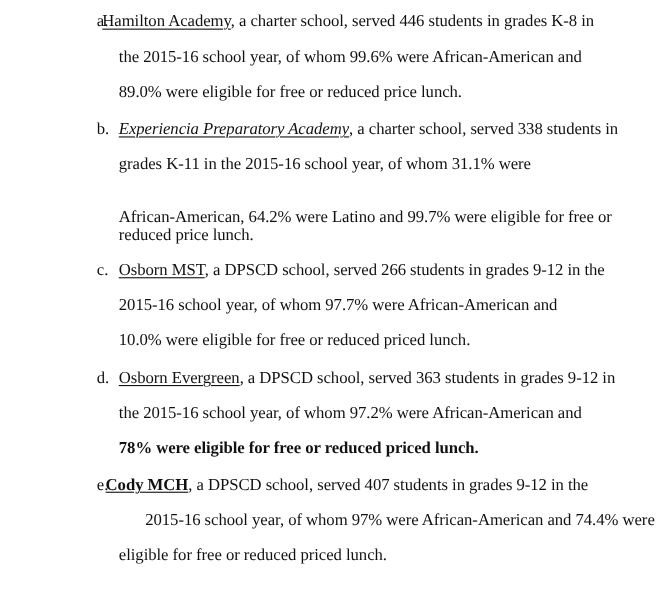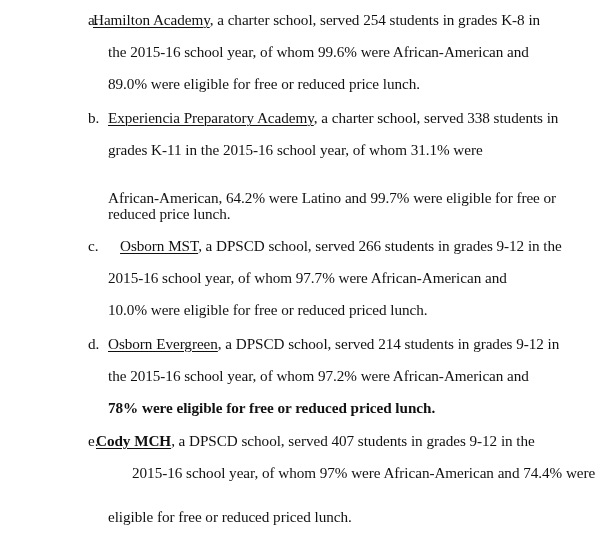--- a/index.html
+++ b/index.html
@@ -46,56 +46,56 @@
     }
   </style>
 </head>
 <body>
 
 <div class="page">
 
   <div class="item" style="top:0;">
     <div class="line" style="top:11px; left:0;">
       <span class="marker">a.</span>
-      <span style="margin-left:5px;" class="u">Hamilton Academy</span><span>, a charter school, served 254 students in grades K-8 in</span>
+      <span style="margin-left:5px;" class="u">Hamilton Academy</span><span>, a charter school, served 446 students in grades K-8 in</span>
     </div>
     <div class="line" style="top:43px; left:20px;text-align:right;">the 2015-16 school year, of whom 99.6% were African-American and</div>
     <div class="line" style="top:75px; left:20px;">89.0% were eligible for free or reduced price lunch.</div>
   </div>
 
   <div class="item" style="top:0;">
     <div class="line" style="top:109px; left:0;">
       <span class="marker">b.</span>
-      <span style="margin-left:20px;" class="u">Experiencia Preparatory Academy</span><span>, a charter school, served 338 students in</span>
+      <span style="margin-left:20px;font-style:italic;" class="u">Experiencia Preparatory Academy</span><span>, a charter school, served 338 students in</span>
     </div>
     <div class="line" style="top:141px; left:20px;">grades K-11 in the 2015-16 school year, of whom 31.1% were</div>
     <div class="line" style="top:173px; left:20px;margin-top:16px;">African-American, 64.2% were Latino and 99.7% were eligible for free or</div>
     <div class="line" style="top:205px; left:20px;">reduced price lunch.</div>
   </div>
 
   <div class="item" style="top:0;">
     <div class="line" style="top:237px; left:0;">
       <span class="marker">c.</span>
-      <span style="margin-left:32px;" class="u">Osborn MST</span><span>, a DPSCD school, served 266 students in grades 9-12 in the</span>
+      <span style="margin-left:20px;" class="u">Osborn MST</span><span>, a DPSCD school, served 266 students in grades 9-12 in the</span>
     </div>
     <div class="line" style="top:269px; left:20px;">2015-16 school year, of whom 97.7% were African-American and</div>
     <div class="line" style="top:301px; left:20px;">10.0% were eligible for free or reduced priced lunch.</div>
   </div>
 
   <div class="item" style="top:0;">
     <div class="line" style="top:335px; left:0;">
       <span class="marker">d.</span>
-      <span style="margin-left:20px;margin-top:22px;" class="u">Osborn Evergreen</span><span>, a DPSCD school, served 214 students in grades 9-12 in</span>
+      <span style="margin-left:20px;margin-top:22px;" class="u">Osborn Evergreen</span><span>, a DPSCD school, served 363 students in grades 9-12 in</span>
     </div>
     <div class="line" style="top:367px; left:20px;text-align:center;">the 2015-16 school year, of whom 97.2% were African-American and</div>
     <div class="line" style="top:399px; left:20px;font-weight:bold;">78% were eligible for free or reduced priced lunch.</div>
   </div>
 
   <div class="item" style="top:0;">
     <div class="line" style="top:432px; left:0;">
       <span class="marker">e.</span>
       <span style="margin-left:8px;font-weight:bold;" class="u">Cody MCH</span><span>, a DPSCD school, served 407 students in grades 9-12 in the</span>
     </div>
     <div class="line" style="top:464px; left:20px;margin-left:24px;">2015-16 school year, of whom 97% were African-American and 74.4% were</div>
-    <div class="line" style="top:508px; left:20px;">eligible for free or reduced priced lunch.</div>
+    <div class="line" style="top:496px; left:20px;">eligible for free or reduced priced lunch.</div>
   </div>
 
 </div>
 
 </body></html>

